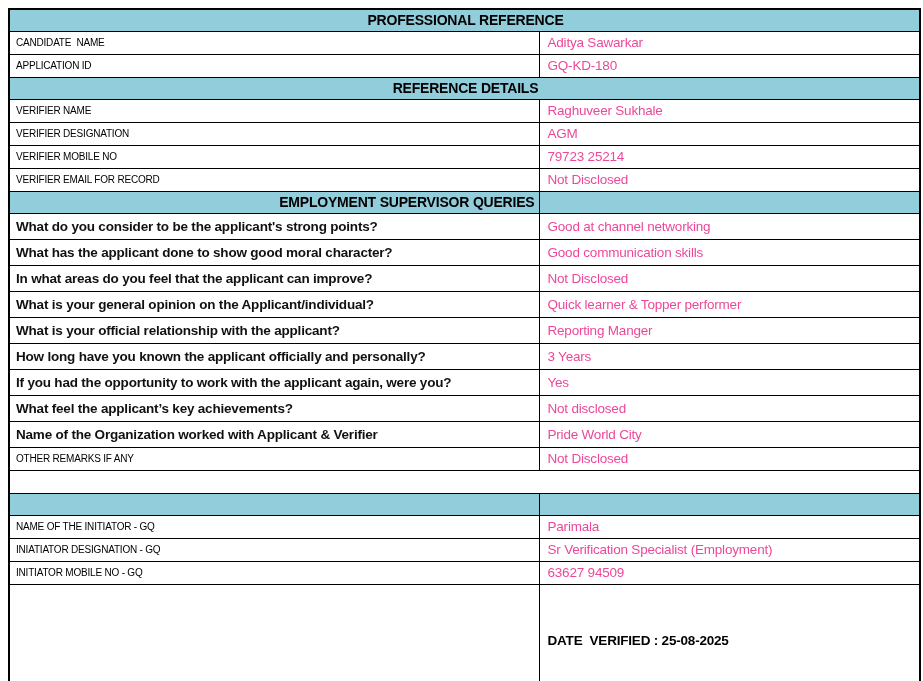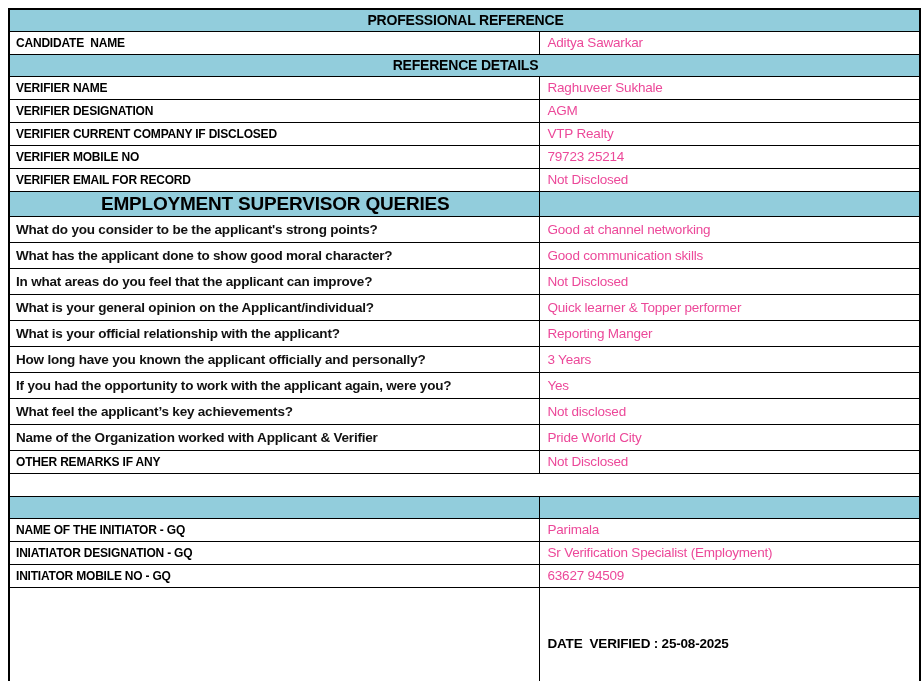--- a/index.html
+++ b/index.html
@@ -35,22 +35,22 @@
   tr.h-row   { height: 23px; }
   tr.h-q     { height: 26px; }
   tr.h-gap   { height: 23px; }
   tr.h-ts    { height: 45px; }
   .teal { background: var(--header-bg, #92CDDC); }
   .section-title {
     font-weight: bold;
     text-align: center;
     font-size: 14px;
   }
-  .label-cell { font-weight: bold; font-size: 12px; margin-top: 44px; }
-  .queries-title { font-weight: bold; text-align: center; font-size: 19px; }
+  .label-cell { font-weight: normal; font-size: 10px; margin-top: 44px; }
+  .queries-title { font-weight: bold; text-align: right; font-size: 14px; }
   .question-cell { font-weight: 700; color: #111; }
   .value-cell { font-weight: 400; padding-left: 8px; color: #ec4899; }
   .ts-label-cell { font-weight: bold; vertical-align: bottom; padding-bottom: 3px; }
   .ts-value-cell { font-weight: bold; padding-left: 8px; }
   .ts-line { line-height: 20px; font-weight: bold; margin-top: 15px; }
 </style>
 </head>
 <body>
 
 <div class="page">
@@ -62,36 +62,36 @@
 
     <tbody>
         <tr class="h-head">
       <td colspan="2" class="teal section-title">PROFESSIONAL REFERENCE</td>
     </tr>
 
     <tr class="h-row">
       <td class="label-cell">CANDIDATE  NAME</td>
       <td class="value-cell">Aditya Sawarkar</td>
     </tr>
+    <tr class="h-row">
+      <td class="label-cell">APPLICATION ID</td>
+      <td class="value-cell">GQ-KD-180</td>
+    </tr>
 
     <tr class="h-head">
       <td colspan="2" class="teal section-title">REFERENCE DETAILS</td>
     </tr>
 
     <tr class="h-row">
       <td class="label-cell">VERIFIER NAME</td>
       <td class="value-cell">Raghuveer Sukhale</td>
     </tr>
     <tr class="h-row">
       <td class="label-cell">VERIFIER DESIGNATION</td>
       <td class="value-cell">AGM</td>
-    </tr>
-    <tr class="h-row">
-      <td class="label-cell">VERIFIER CURRENT COMPANY IF DISCLOSED</td>
-      <td class="value-cell">VTP Realty</td>
     </tr>
     <tr class="h-row">
       <td class="label-cell">VERIFIER MOBILE NO</td>
       <td class="value-cell">79723 25214</td>
     </tr>
     <tr class="h-row">
       <td class="label-cell">VERIFIER EMAIL FOR RECORD</td>
       <td class="value-cell">Not Disclosed</td>
     </tr>
 

